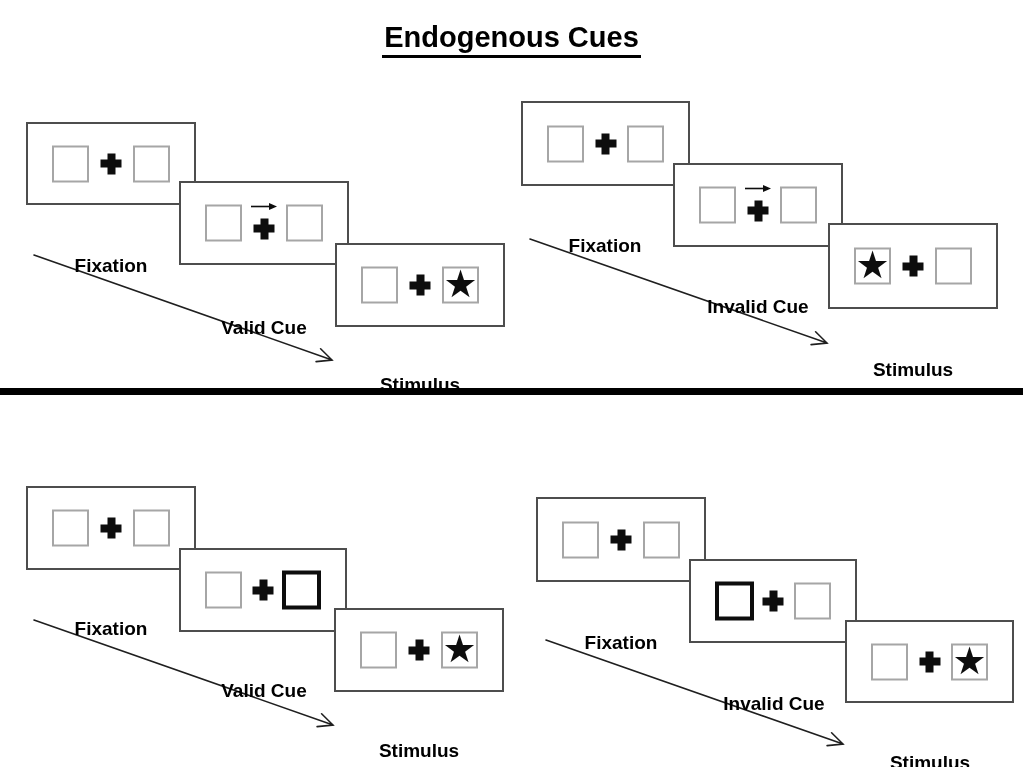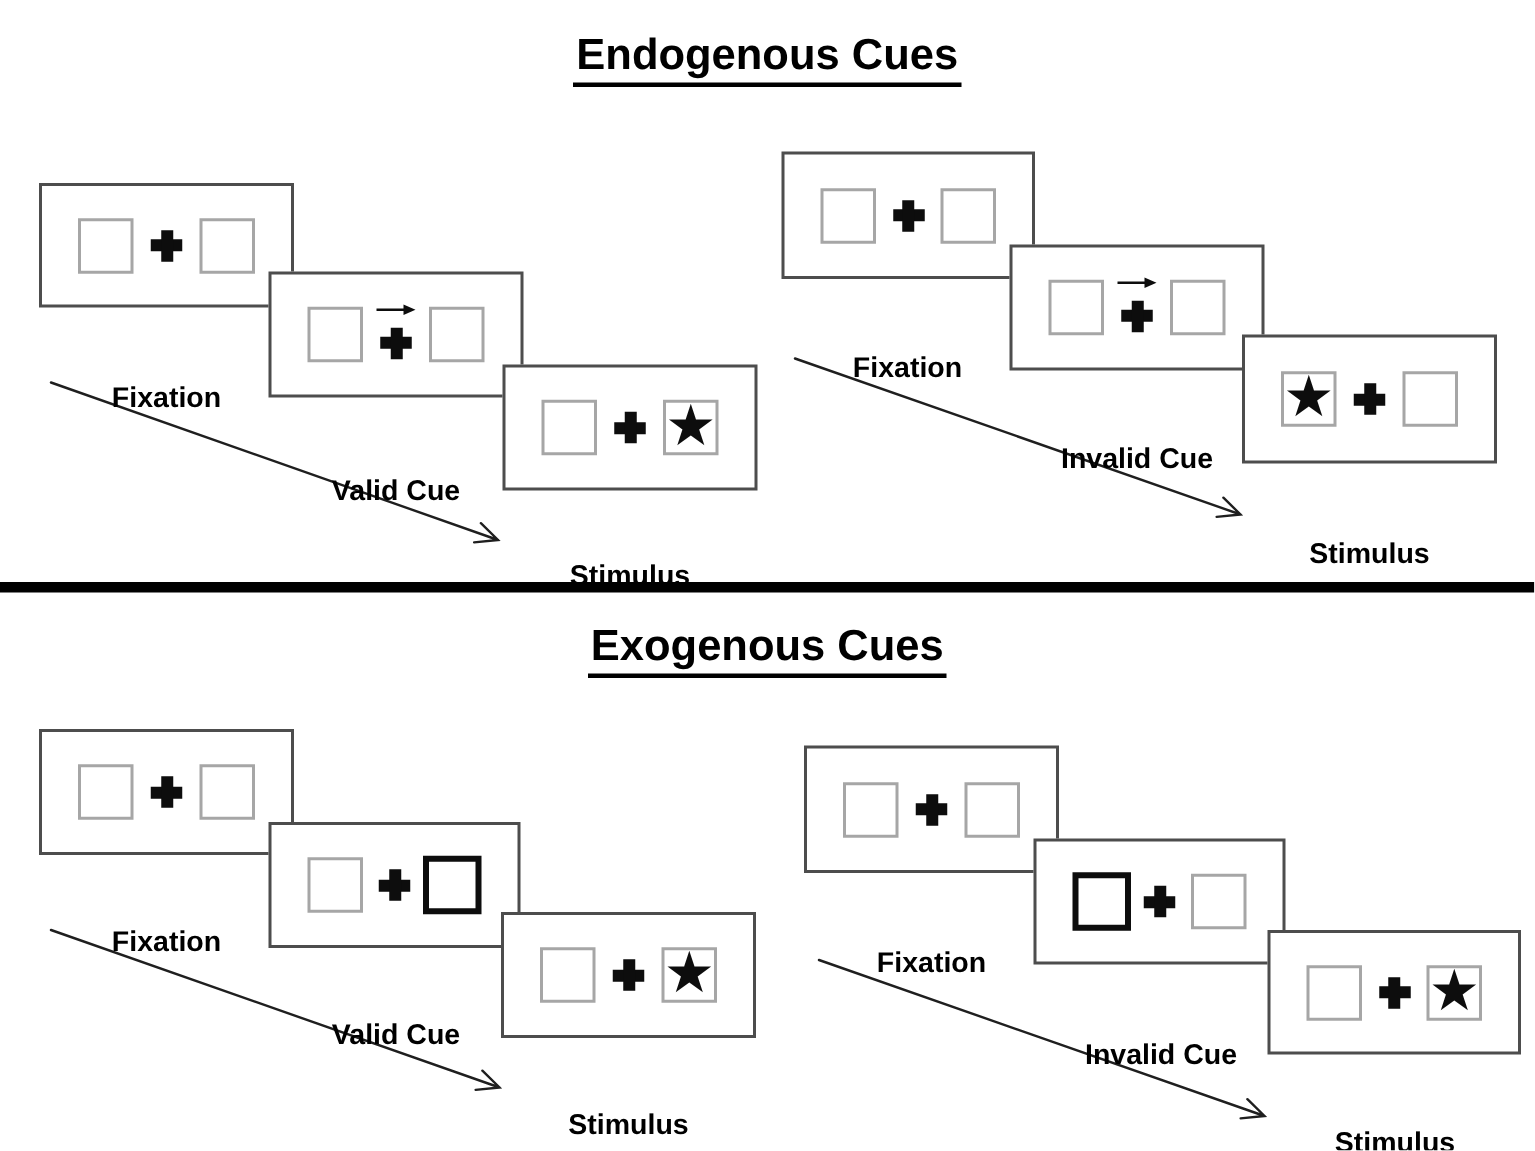--- a/index.html
+++ b/index.html
@@ -50,21 +50,20 @@
     font-weight:bold;font-size:19px;color:#000;line-height:22px;margin-top:40px;
   }
   .timeline{position:absolute;left:0;top:0;width:1023px;height:767px;pointer-events:none;}
 </style>
 </head>
 <body>
 
 <div class="canvas">
 
   <div class="sec-title" style="top:20px"><span>Endogenous Cues</span></div>
-  <div class="sec-title" style="top:414px"><span>Exogenous Cues</span></div>
 
   <div class="divider"></div>
 
   <svg class="timeline" viewBox="0 0 1023 767">
     <g stroke="#1f1f1f" stroke-width="1.6" fill="none" stroke-linecap="round">
       <path d="M34 255 L332 360 M316.1 361.6 L332 360 L320.6 348.8"></path>
       <path d="M530 239 L827 343 M811.1 344.6 L827 343 L815.6 331.8"></path>
       <path d="M34 620 L333 725 M317.1 726.6 L333 725 L321.6 713.8"></path>
       <path d="M546 640 L843 744 M827.1 745.6 L843 744 L831.6 732.8"></path>
     </g>

